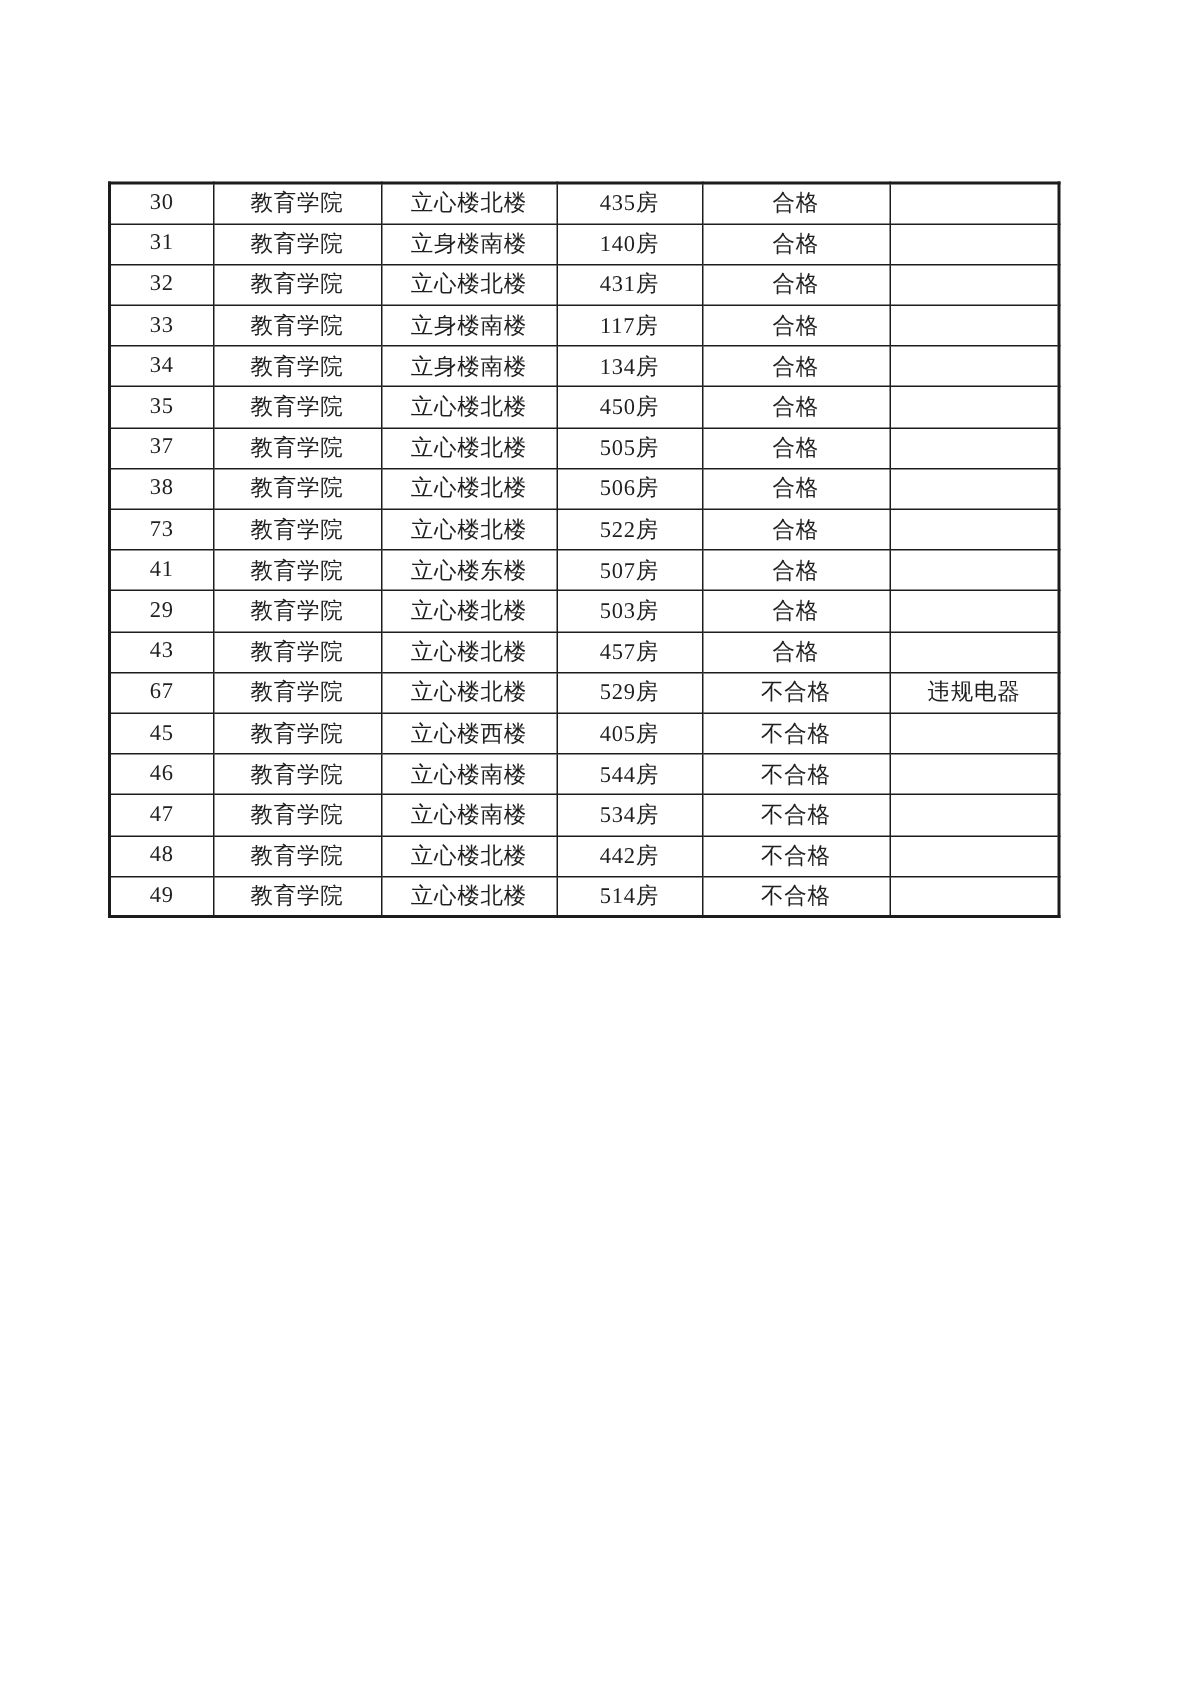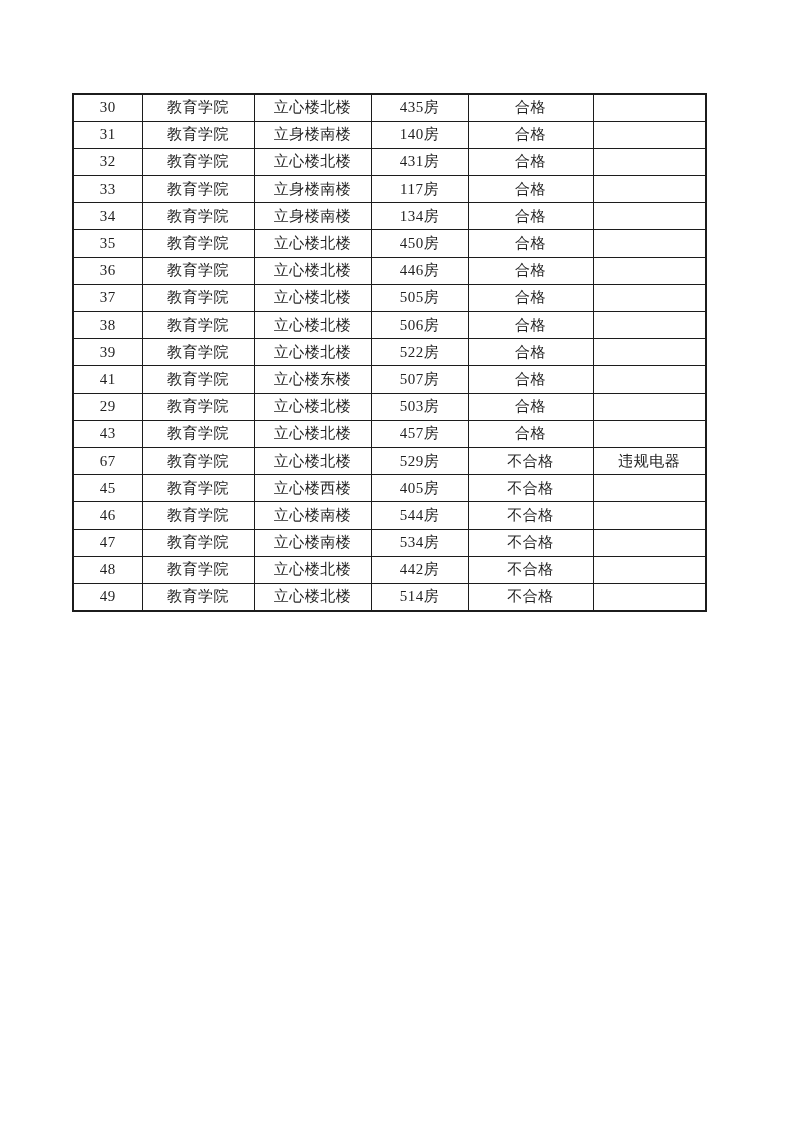--- a/index.html
+++ b/index.html
@@ -8,20 +8,21 @@
     height: 1122px;
     background: #ffffff;
     overflow: hidden;
     font-family: "Liberation Serif", "DejaVu Serif", serif;
   }
   .page {
     position: relative;
     width: 793px;
     height: 794px;
     background: #ffffff;
+    margin-top: 28px;
   }
   table.inspection {
     position: absolute;
     left: 72px;
     top: 93px;
     width: 633px;
     border-collapse: collapse;
     table-layout: fixed;
     border: 2px solid #1c1c1c;
   }
@@ -104,49 +105,41 @@
 
     <tr>
       <td>35</td>
       <td>教育学院</td>
       <td>立心楼北楼</td>
       <td>450房</td>
       <td>合格</td>
       <td></td>
     </tr>
 
-    <tr>
-      <td>36</td>
-      <td>教育学院</td>
-      <td>立心楼北楼</td>
-      <td>446房</td>
-      <td>合格</td>
-      <td></td>
-    </tr>
 
     <tr>
       <td>37</td>
       <td>教育学院</td>
       <td>立心楼北楼</td>
       <td>505房</td>
       <td>合格</td>
       <td></td>
     </tr>
 
     <tr>
       <td>38</td>
       <td>教育学院</td>
       <td>立心楼北楼</td>
       <td>506房</td>
       <td>合格</td>
       <td></td>
     </tr>
 
     <tr>
-      <td>39</td>
+      <td>73</td>
       <td>教育学院</td>
       <td>立心楼北楼</td>
       <td>522房</td>
       <td>合格</td>
       <td></td>
     </tr>
 
 
     <tr>
       <td>41</td>

